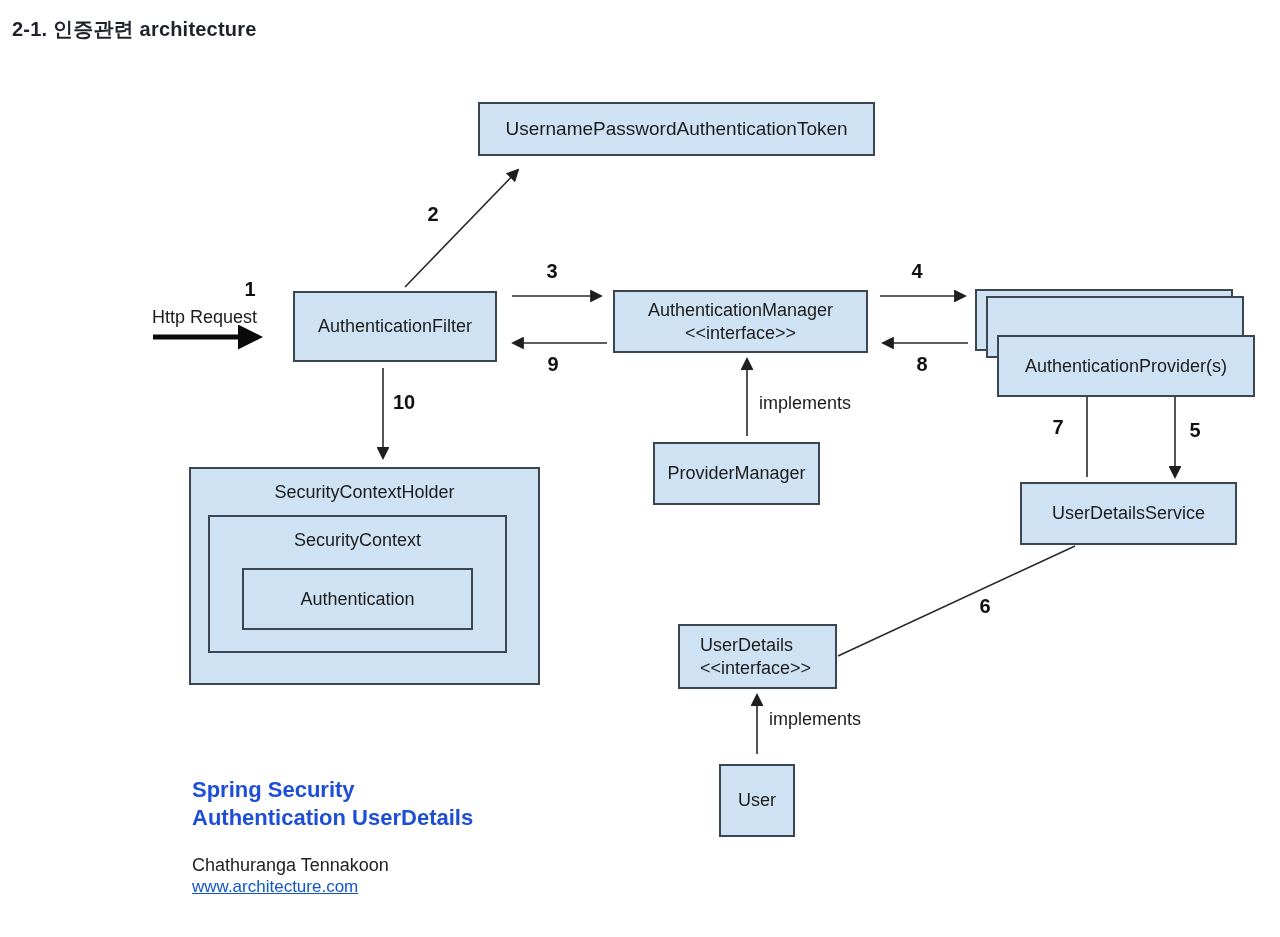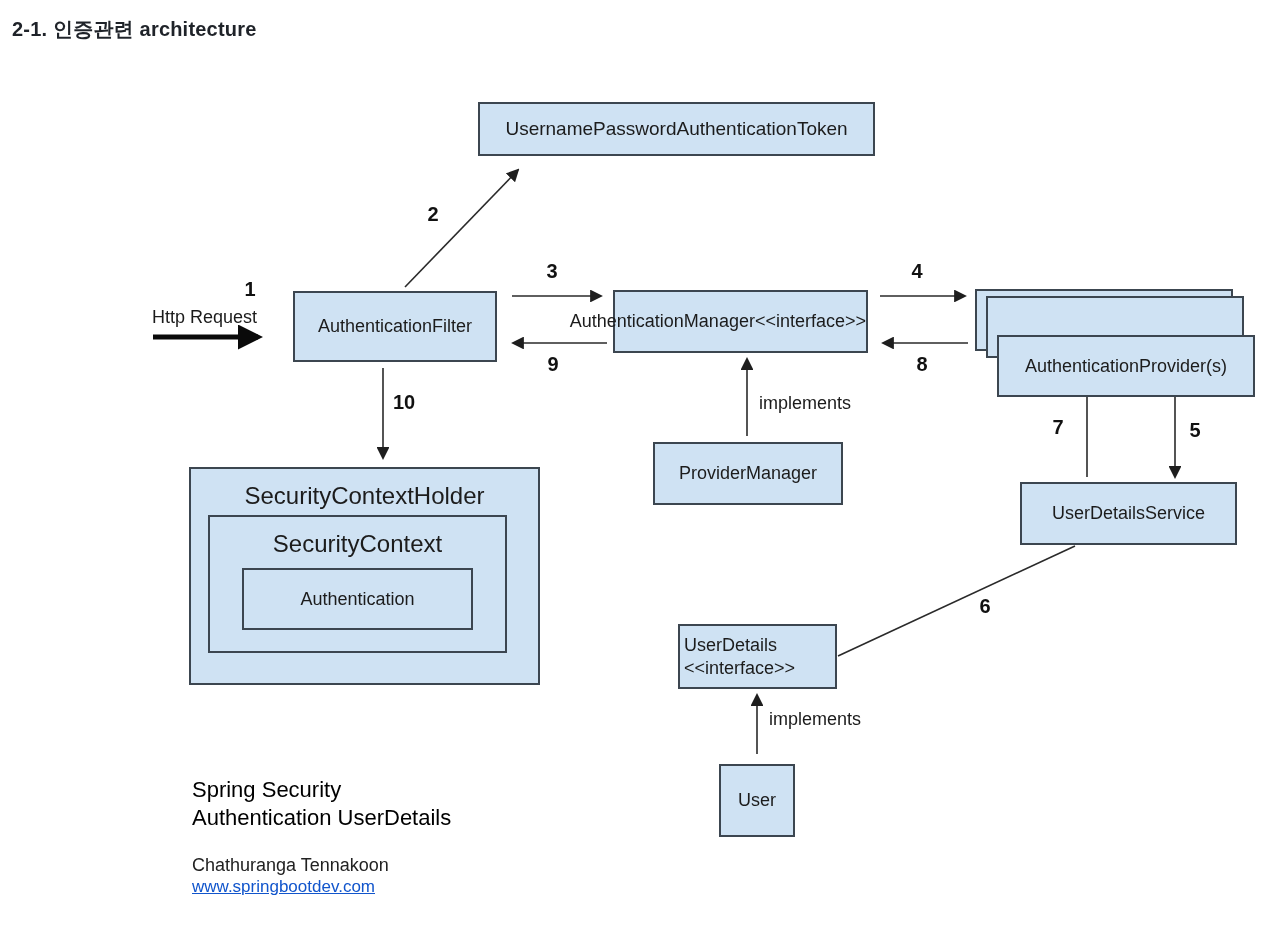--- a/index.html
+++ b/index.html
@@ -11,48 +11,48 @@
 
   .arrows{position:absolute;left:0;top:0;width:1280px;height:937px;pointer-events:none;}
 
   .box{position:absolute;background:var(--box-fill,#cfe2f3);
        border:2px solid var(--box-border,#3c4650);box-sizing:border-box;
        display:flex;align-items:center;justify-content:center;
        font-size:18px;color:#1c1c1c;text-align:center;line-height:1.25;}
 
   .box-token{left:478px;top:102px;width:397px;height:54px;font-size:19px;}
   .box-filter{left:293px;top:291px;width:204px;height:71px;}
-  .box-manager{left:613px;top:290px;width:255px;height:63px;flex-direction:row;justify-content:flex-end;}
+  .box-manager{left:613px;top:290px;width:255px;height:63px;flex-direction:column;}
   .box-provider-back{left:975px;top:289px;width:258px;height:62px;}
   .box-provider-mid{left:986px;top:296px;width:258px;height:62px;}
   .box-provider-front{left:997px;top:303px;width:258px;height:62px;margin-top:32px;}
-  .box-provider-manager{left:653px;top:442px;width:190px;height:63px;}
+  .box-provider-manager{left:653px;top:442px;width:167px;height:63px;}
   .box-sch{left:189px;top:467px;width:351px;height:218px;}
   .box-sc{left:208px;top:515px;width:299px;height:138px;}
   .box-auth{left:242px;top:568px;width:231px;height:62px;}
   .box-uds{left:1020px;top:482px;width:217px;height:63px;}
   .box-userdetails{left:678px;top:624px;width:159px;height:65px;flex-direction:column;
-                   align-items:flex-start;padding-left:4px;text-align:left;}
+                   align-items:flex-start;padding-left:20px;text-align:left;}
   .box-user{left:719px;top:764px;width:76px;height:73px;}
 
-  .box-label-top{position:absolute;left:0;right:0;top:12px;text-align:center;font-size:24px;color:#1c1c1c;}
+  .box-label-top{position:absolute;left:0;right:0;top:12px;text-align:center;font-size:18px;color:#1c1c1c;}
 
   .num{position:absolute;transform:translate(-50%,-50%);font-size:20px;font-weight:700;color:#111;}
   .n1{left:250px;top:289px;} .n2{left:433px;top:214px;} .n3{left:552px;top:271px;}
   .n4{left:917px;top:271px;} .n5{left:1195px;top:430px;} .n6{left:985px;top:606px;}
   .n7{left:1058px;top:427px;} .n8{left:922px;top:364px;} .n9{left:553px;top:364px;}
   .n10{left:404px;top:402px;}
 
   .lbl{position:absolute;font-size:18px;color:#1b1b1b;}
   .lbl-http{left:152px;top:307px;}
   .lbl-impl-mgr{left:759px;top:393px;}
   .lbl-impl-user{left:769px;top:709px;}
 
   .footer{position:absolute;left:192px;top:776px;}
-  .footer .ft-title{font-size:22px;font-weight:400;color:#000000;line-height:28px;}
+  .footer .ft-title{font-size:22px;font-weight:700;color:#1d4ed8;line-height:28px;}
   .footer .ft-author{font-size:18px;color:#222;margin-top:22px;line-height:22px;}
   .footer a{font-size:17px;color:var(--link,#1155cc);text-decoration:underline;line-height:22px;}
 </style>
 </head>
 <body>
 
 <div class="canvas">
 
   <div class="page-title">2-1. 인증관련 architecture</div>
 
@@ -137,16 +137,16 @@
   <div class="num n10">10</div>
 
   <div class="lbl lbl-http">Http Request</div>
   <div class="lbl lbl-impl-mgr">implements</div>
   <div class="lbl lbl-impl-user">implements</div>
 
   <div class="footer">
     <div class="ft-title">Spring Security</div>
     <div class="ft-title">Authentication UserDetails</div>
     <div class="ft-author">Chathuranga Tennakoon</div>
-    <a href="#">www.springbootdev.com</a>
+    <a href="#">www.architecture.com</a>
   </div>
 
 </div>
 
 </body></html>

